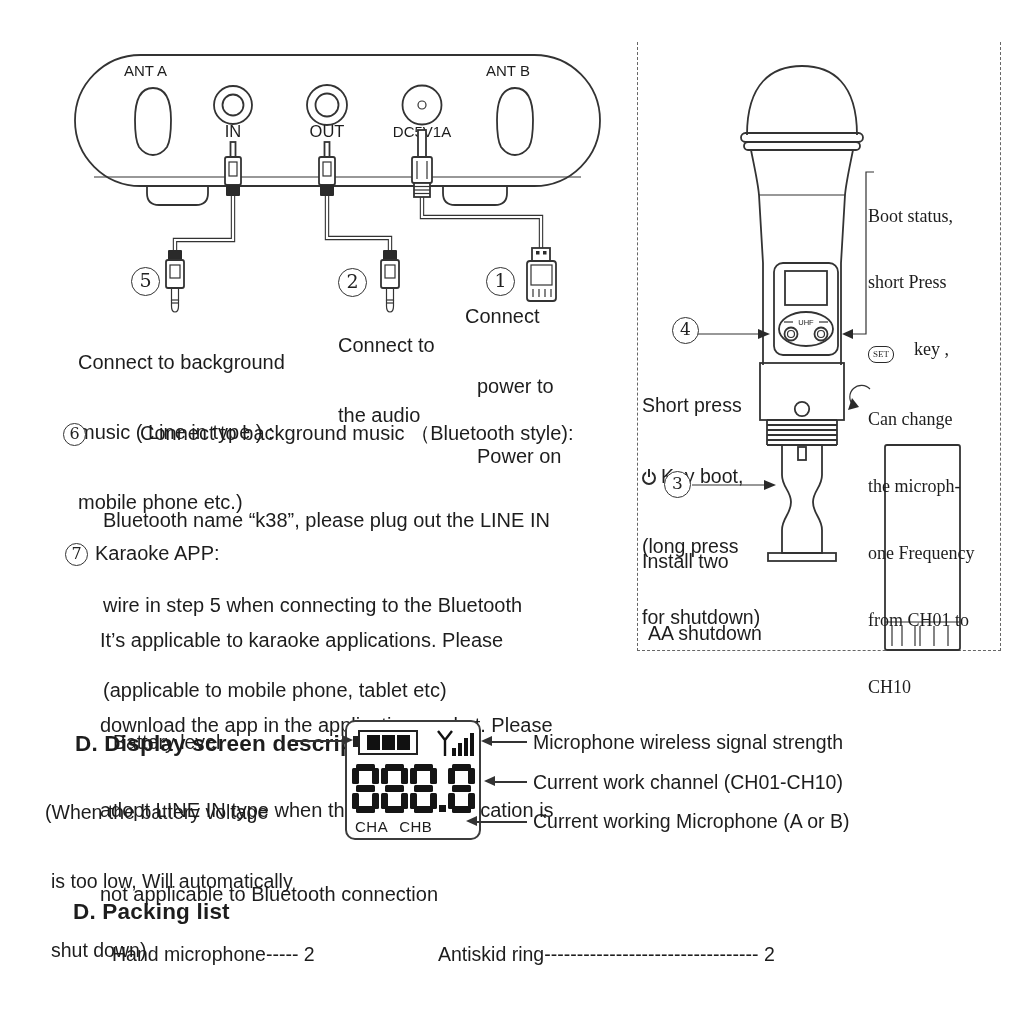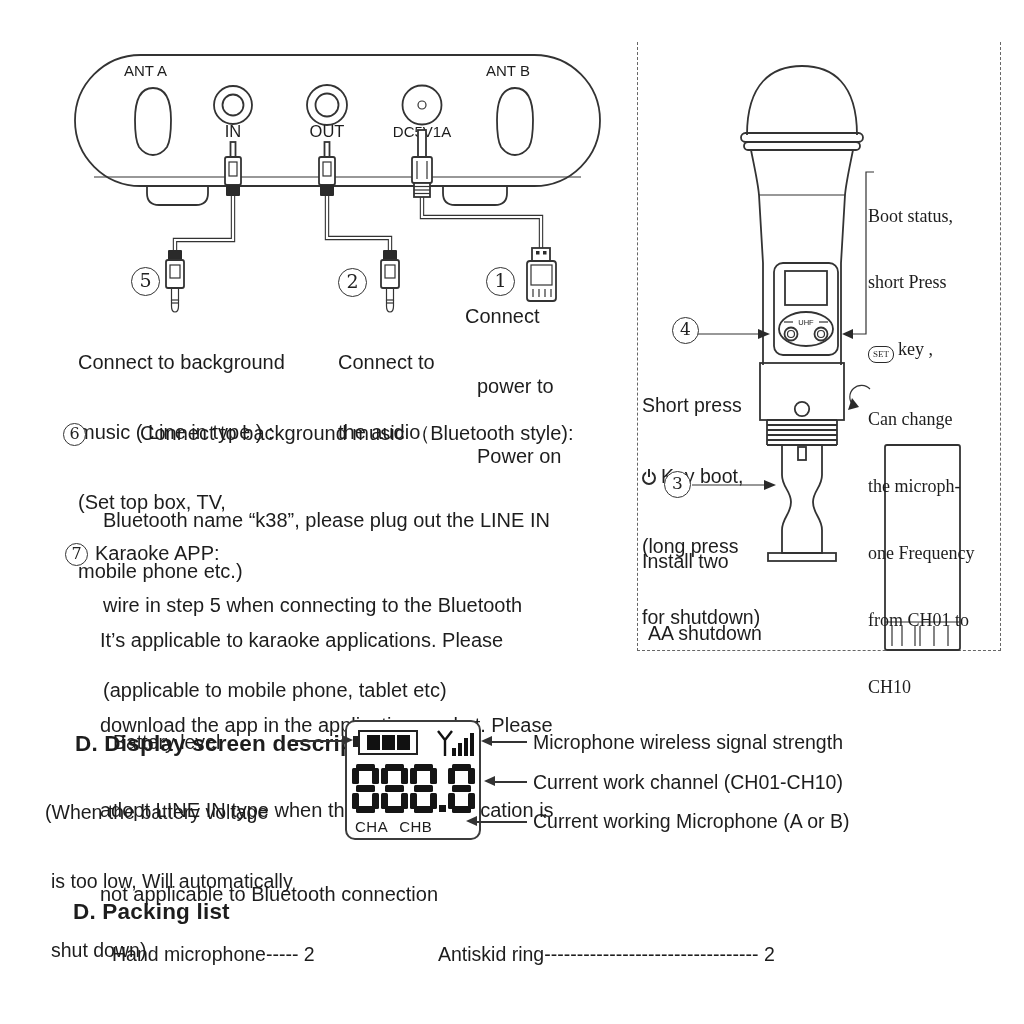--- a/index.html
+++ b/index.html
@@ -48,21 +48,21 @@
   .dig .sf{left:0;top:4px;width:7px;height:16px;}
   .dig .sb{right:0;top:4px;width:7px;height:16px;}
   .dig .se{left:0;bottom:4px;width:7px;height:16px;}
   .dig .sc{right:0;bottom:4px;width:7px;height:16px;}
   .dp{width:7px;height:7px;background:#151515;margin-bottom:1px;}
   .chrow{position:absolute;left:8px;top:96px;font-size:15px;letter-spacing:.5px;}
   .chrow span{margin-right:11px;}
   
   .setkey{display:inline-block;min-width:20px;height:15px;border:1.4px solid #2a2a2a;border-radius:8px;
           font-size:9px;line-height:14px;text-align:center;padding:0 2px;vertical-align:-2px;
-          margin-right:4px;color:#2a2a2a;}
+          margin-right:20px;color:#2a2a2a;}
   .pwr{display:inline-block;width:14px;height:14px;box-sizing:border-box;border:2px solid #2a2a2a;
        border-radius:50%;position:relative;vertical-align:-2px;margin-right:5px;}
   .pwr::after{content:"";position:absolute;left:3.8px;top:-4px;width:2.4px;height:8px;background:#2a2a2a;
        box-shadow:0 0 0 1.8px #fff;}
   .pad6{padding-left:6px;}
 </style>
 </head>
 <body>
 
 <div id="page">
@@ -159,24 +159,23 @@
     </g>
   </svg>
 
   <div class="cnum big" style="left:131px;top:267px;">5</div>
   <div class="cnum big" style="left:338px;top:268px;">2</div>
   <div class="cnum big" style="left:486px;top:267px;">1</div>
 
   <div class="t" style="left:78px;top:305px;">
     <div>Connect to background</div>
     <div>music ( Line in type ) :</div>
-    <div>(Set top box, TV,</div>
     <div>mobile phone etc.)</div>
   </div>
-  <div class="t" style="left:338px;top:305px;">
+  <div class="t" style="left:338px;top:288px;">
     <div>Connect to</div>
     <div>the audio</div>
   </div>
   <div class="t" style="left:465px;top:305px;">Connect</div>
   <div class="t" style="left:477px;top:329px;">
     <div>power to</div>
     <div>Power on</div>
   </div>
 
   <div class="cnum sm" style="left:63px;top:423px;">6</div>

